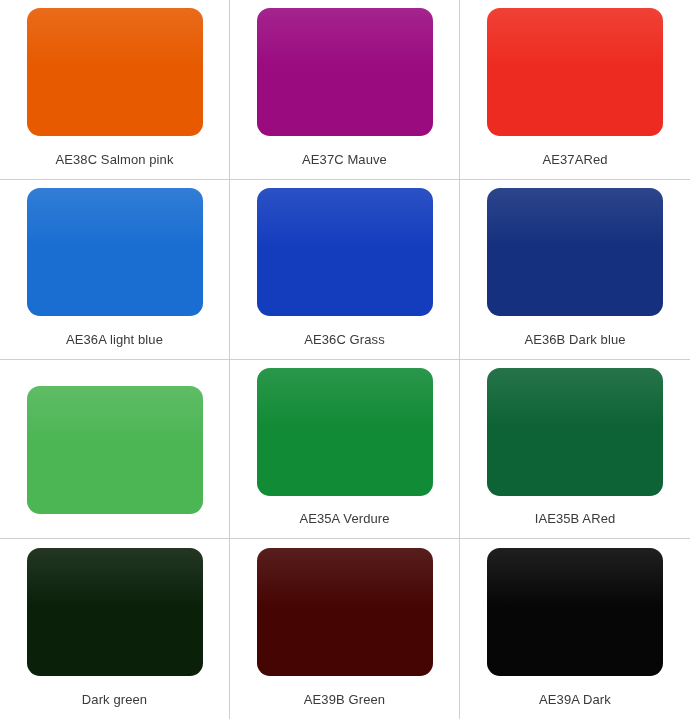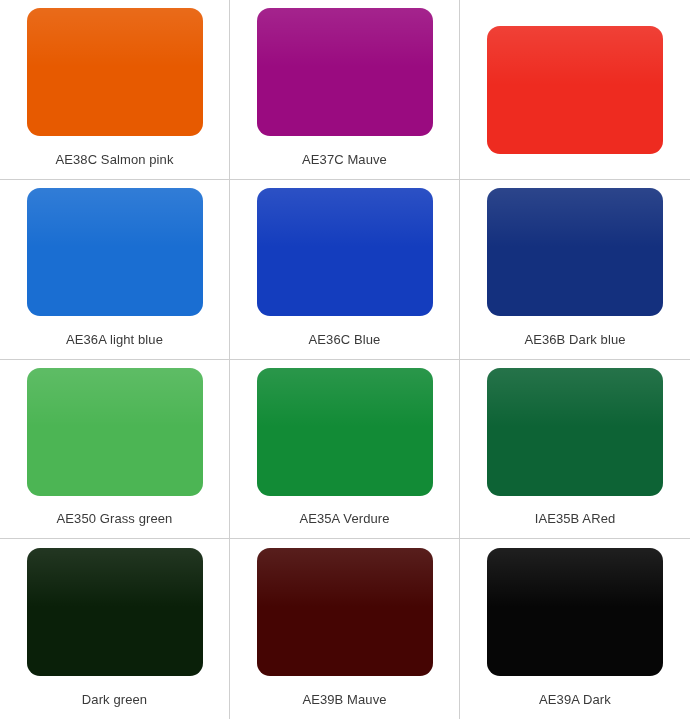--- a/index.html
+++ b/index.html
@@ -102,44 +102,44 @@
     <div class="swatch-cell">
       <div class="swatch-chip-wrap">
         <div class="swatch-chip" style="background-color: rgb(154, 11, 128);"></div>
       </div>
       <div class="swatch-label">AE37C Mauve</div>
     </div>
     <div class="swatch-cell col-last">
       <div class="swatch-chip-wrap">
         <div class="swatch-chip" style="background-color: rgb(238, 43, 32);"></div>
       </div>
+      <div class="swatch-label">AE37ARed</div>
     </div>
     <div class="swatch-cell">
       <div class="swatch-chip-wrap">
         <div class="swatch-chip" style="background-color: rgb(26, 110, 210);"></div>
       </div>
       <div class="swatch-label">AE36A light blue</div>
     </div>
     <div class="swatch-cell">
       <div class="swatch-chip-wrap">
         <div class="swatch-chip" style="background-color: rgb(20, 61, 190);"></div>
       </div>
-      <div class="swatch-label">AE36C Blue</div>
+      <div class="swatch-label">AE36C Grass</div>
     </div>
     <div class="swatch-cell col-last">
       <div class="swatch-chip-wrap">
         <div class="swatch-chip" style="background-color: rgb(20, 48, 126);"></div>
       </div>
       <div class="swatch-label">AE36B Dark blue</div>
     </div>
     <div class="swatch-cell">
       <div class="swatch-chip-wrap">
         <div class="swatch-chip" style="background-color: rgb(76, 181, 84);"></div>
       </div>
-      <div class="swatch-label">AE350 Grass green</div>
     </div>
     <div class="swatch-cell">
       <div class="swatch-chip-wrap">
         <div class="swatch-chip" style="background-color: rgb(18, 139, 54);"></div>
       </div>
       <div class="swatch-label">AE35A Verdure</div>
     </div>
     <div class="swatch-cell col-last">
       <div class="swatch-chip-wrap">
         <div class="swatch-chip" style="background-color: rgb(13, 99, 53);"></div>
@@ -149,21 +149,21 @@
     <div class="swatch-cell row-last">
       <div class="swatch-chip-wrap">
         <div class="swatch-chip" style="background-color: rgb(10, 32, 9);"></div>
       </div>
       <div class="swatch-label">Dark green</div>
     </div>
     <div class="swatch-cell row-last">
       <div class="swatch-chip-wrap">
         <div class="swatch-chip" style="background-color: rgb(69, 5, 3);"></div>
       </div>
-      <div class="swatch-label">AE39B Mauve</div>
+      <div class="swatch-label">AE39B Green</div>
     </div>
     <div class="swatch-cell col-last row-last">
       <div class="swatch-chip-wrap">
         <div class="swatch-chip" style="background-color: rgb(6, 6, 6);"></div>
       </div>
       <div class="swatch-label">AE39A Dark</div>
     </div>
   </div>
 
 </body></html>

